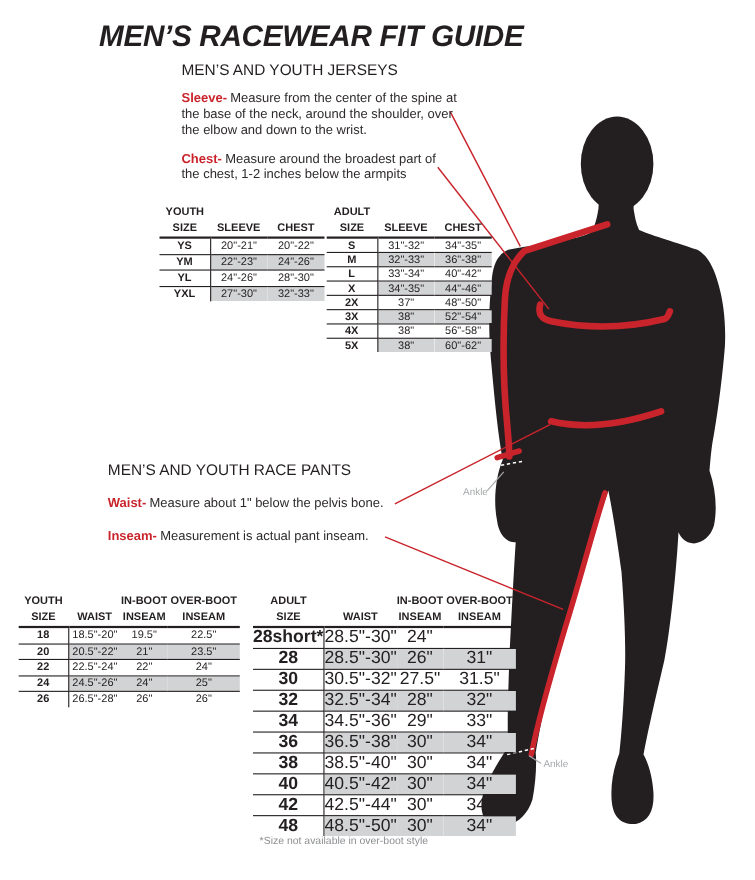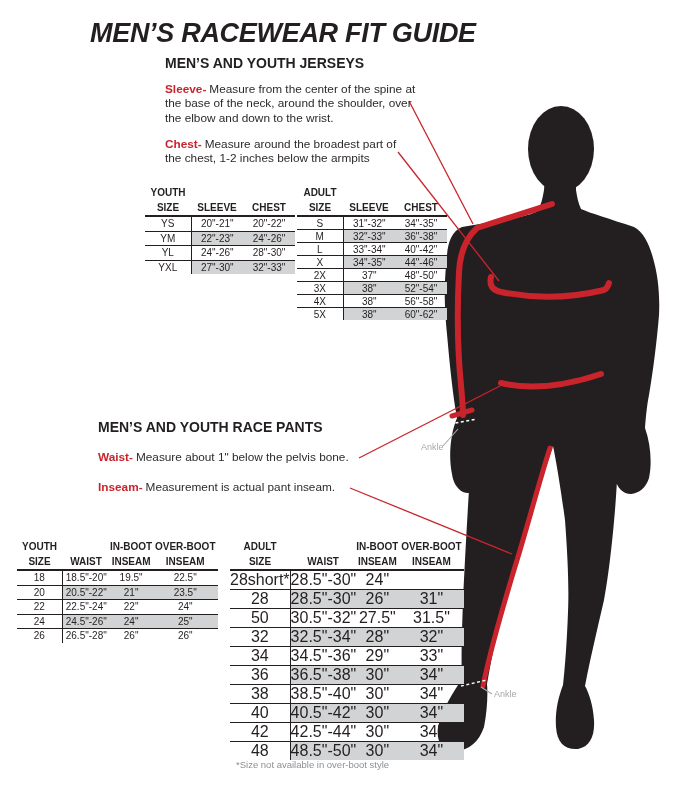--- a/index.html
+++ b/index.html
@@ -11,37 +11,37 @@
   html,body{margin:0;padding:0;background:#ffffff;}
   .page{
     position:relative;width:686px;height:800px;background:#fff;
     font-family:"Liberation Sans", sans-serif;color:var(--ink);overflow:hidden;
   }
   .fig-svg{position:absolute;left:0;top:0;width:686px;height:800px;pointer-events:none;}
   .title{
     position:absolute;left:90px;top:19px;margin:0;
     font-size:27px;line-height:1.1;font-weight:bold;font-style:italic;letter-spacing:-0.3px;color:var(--ink);
   }
-  .sec-heading{position:absolute;margin:0;font-weight:bold;color:var(--ink);}
+  .sec-heading{position:absolute;margin:0;font-weight:normal;color:var(--ink);}
   .h-jerseys{left:165px;top:55px;font-size:14px;}
   .h-pants{left:98px;top:419px;font-size:14px;}
   .desc{position:absolute;margin:0;font-size:11.8px;line-height:1.22;color:#2e2a2b;}
   .d-sleeve{left:165px;top:82px;width:254px;}
   .d-chest{left:165px;top:137px;width:240px;}
   .d-waist{left:98px;top:450px;width:310px;}
   .d-inseam{left:98px;top:480px;width:310px;}
   .term{color:var(--red);font-weight:bold;margin-right:3px;}
 
   table.tbl{position:absolute;border-collapse:collapse;table-layout:fixed;background:transparent;}
   .tbl th,.tbl td{padding:0;text-align:center;font-size:10px;color:var(--ink);overflow:hidden;white-space:nowrap;}
   .tbl tr.hdr-top th{font-weight:bold;height:14px;vertical-align:bottom;}
   .tbl tr.hdr-cols th{font-weight:bold;height:15px;vertical-align:bottom;border-bottom:2px solid var(--ink);padding-bottom:2px;}
   .tbl tbody td{border-bottom:1.5px solid var(--ink);}
   .tbl tbody tr:last-child td{border-bottom:none;}
-  .tbl tbody td.size-col{font-weight:normal;border-right:1.5px solid var(--ink);background:#fff;}
+  .tbl tbody td.size-col{font-weight:bold;border-right:1.5px solid var(--ink);background:#fff;}
   .tbl tbody tr:nth-child(even) td:not(.size-col){background:var(--shade);}
 
   .jersey-tbl col:nth-child(1){width:46px;}
   .jersey-tbl col:nth-child(2){width:52px;}
   .jersey-tbl col:nth-child(3){width:52px;}
   .pants-tbl col:nth-child(1){width:45px;}
   .pants-tbl col:nth-child(2){width:48px;}
   .pants-tbl col:nth-child(3){width:42px;}
   .pants-tbl col:nth-child(4){width:66px;}
 
@@ -328,21 +328,21 @@
           <td>24"</td>
           <td></td>
         </tr>
         <tr>
           <td class="size-col">28</td>
           <td>28.5"-30"</td>
           <td>26"</td>
           <td>31"</td>
         </tr>
         <tr>
-          <td class="size-col">50</td>
+          <td class="size-col">30</td>
           <td>30.5"-32"</td>
           <td>27.5"</td>
           <td>31.5"</td>
         </tr>
         <tr>
           <td class="size-col">32</td>
           <td>32.5"-34"</td>
           <td>28"</td>
           <td>32"</td>
         </tr>

